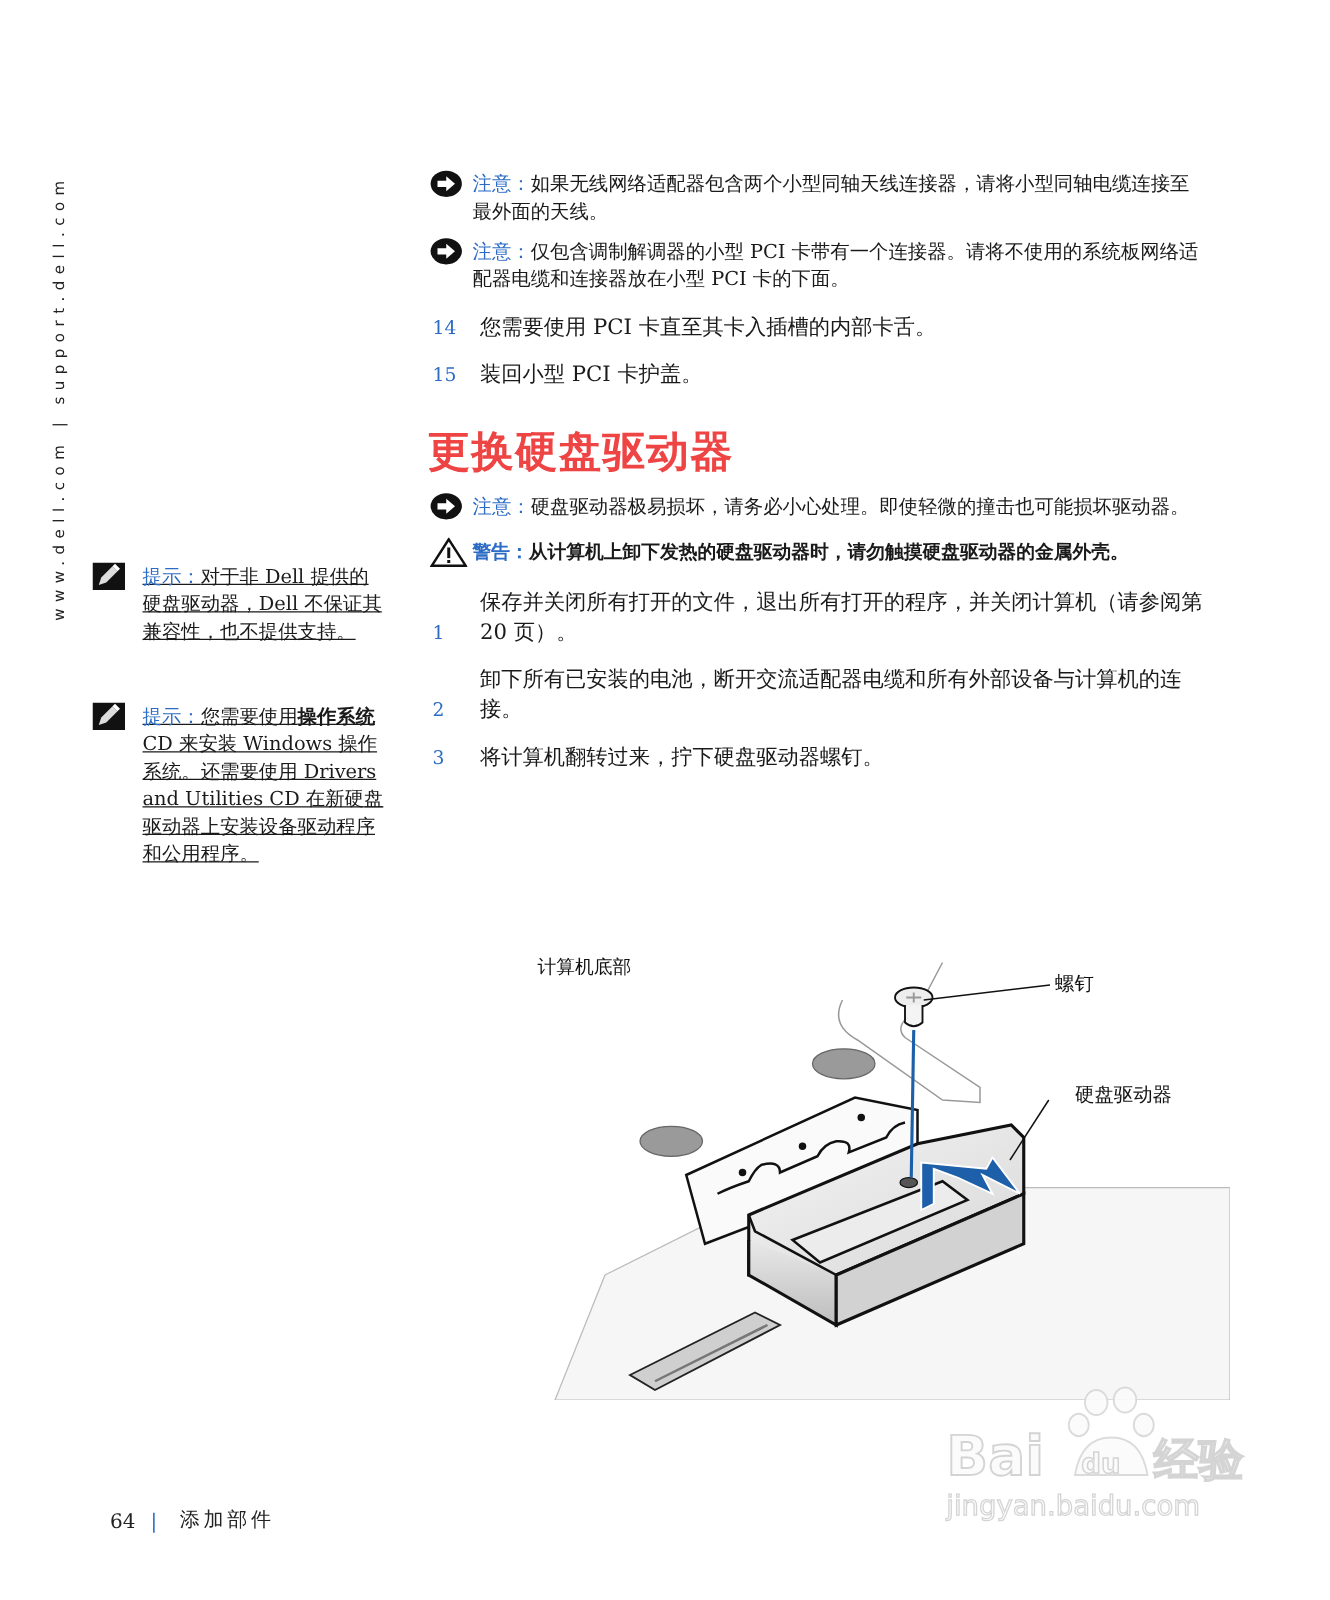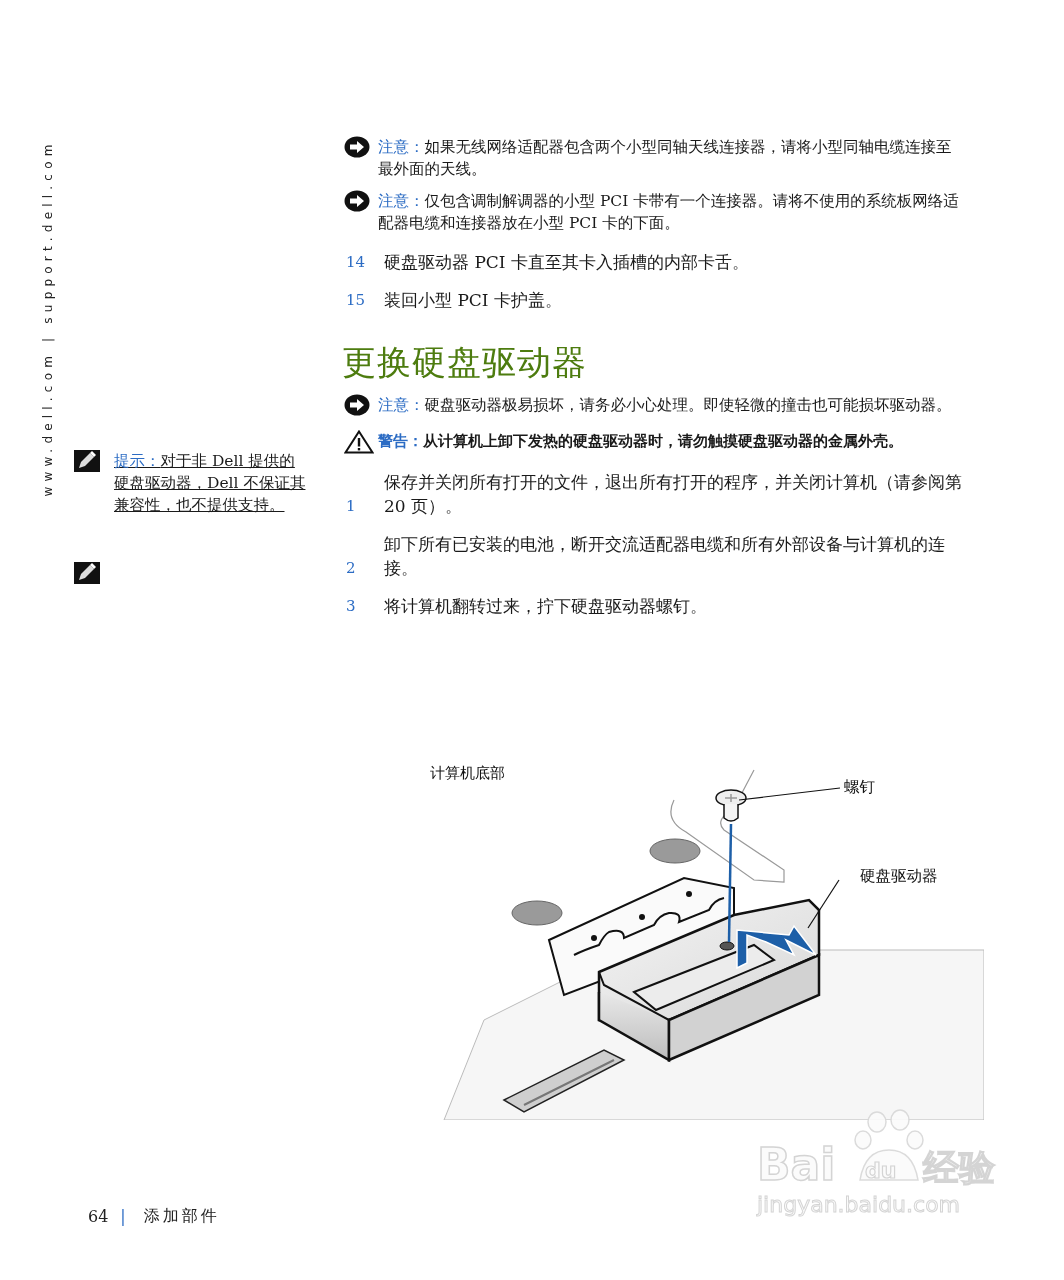--- a/index.html
+++ b/index.html
@@ -23,21 +23,21 @@
     .notice { display: flex; align-items: flex-start; margin-bottom: 10px; }
     .notice .ico { width: 34px; flex: 0 0 34px; height: 26px; position: relative; margin-left: 2px; }
     .notice .txt { font-size: 15.5px; line-height: 22px; flex: 1; }
     .lbl { color: #2c6cc4; }
     .warn-txt { font-family: "DejaVu Sans", "Liberation Sans", sans-serif; font-weight: bold; font-size: 15px; }
     .step { display: flex; align-items: flex-end; font-size: 17px; line-height: 24px; margin-bottom: 14px; }
     .step .num { width: 42px; flex: 0 0 42px; color: #2c6cc4; font-size: 15px; padding-left: 4px; box-sizing: border-box; }
     .step .stxt { flex: 1; }
     .section-title {
       font-family: "DejaVu Sans", "Liberation Sans", sans-serif;
-      color: #4d7c0f; font-size: 34px; font-weight: normal;
+      color: #ef4444; font-size: 34px; font-weight: bold;
       margin: 28px 0 10px 0; line-height: 44px; letter-spacing: 1px;
     }
     .tips { position: absolute; left: 74px; top: 450px; width: 236px; }
     .tip { display: flex; align-items: flex-start; margin-bottom: 46px; text-decoration: underline; }
     .tip .ico { width: 40px; flex: 0 0 40px; position: relative; height: 26px; }
     .tip .txt { font-size: 15.5px; line-height: 22px; flex: 1; }
     .tip .bold { font-weight: bold; }
     .figure { position: absolute; left: 376px; top: 760px; width: 560px; height: 360px; margin-left: 48px; }
     .fig-caption {
       position: absolute; left: 6px; top: 4px;
@@ -78,21 +78,21 @@
           <ellipse cx="13" cy="11" rx="12.5" ry="10.5" fill="#111"></ellipse>
           <path d="M6 8.5h7V5l7 6-7 6v-3.5H6z" fill="#fff"></path>
         </svg>
     </div>
     <div class="txt"><span class="lbl">注意：</span><span>仅包含调制解调器的小型 PCI 卡带有一个连接器。请将不使用的系统板网络适配器电缆和连接器放在小型 PCI 卡的下面。</span></div>
   </div>
 
   <div style="height:6px"></div>
   <div class="step">
     <span class="num">14</span>
-    <span class="stxt">硬盘驱动器 PCI 卡直至其卡入插槽的内部卡舌。</span>
+    <span class="stxt">您需要使用 PCI 卡直至其卡入插槽的内部卡舌。</span>
   </div>
   <div class="step">
     <span class="num">15</span>
     <span class="stxt">装回小型 PCI 卡护盖。</span>
   </div>
 
   <h1 class="section-title">更换硬盘驱动器</h1>
 
   <div class="notice">
     <div class="ico">
@@ -141,20 +141,21 @@
     <div class="txt"><span class="lbl">提示：</span><span>对于非 Dell 提供的硬盘驱动器，Dell 不保证其兼容性，也不提供支持。</span></div>
   </div>
   <div class="tip">
     <div class="ico">
       <svg width="26" height="22" viewBox="0 0 26 22">
           <rect width="26" height="22" fill="#111"></rect>
           <path d="M5 18l2-6 9-9 4 4-9 9z" fill="#ddd"></path>
           <path d="M16 3l4 4 2-2-4-4z" fill="#fff"></path>
         </svg>
     </div>
+    <div class="txt"><span class="lbl">提示：</span><span>您需要使用</span><span class="bold">操作系统</span><span> CD 来安装 Windows 操作系统。还需要使用 Drivers and Utilities CD 在新硬盘驱动器上安装设备驱动程序和公用程序。</span></div>
   </div>
 </div>
 
 <div class="figure">
   <span class="fig-caption">计算机底部</span>
   <svg width="560" height="360" viewBox="0 0 560 360" style="position:absolute;left:0;top:0">
     <defs>
       <linearGradient id="g1" x1="0" y1="0" x2="1" y2="1">
           <stop offset="0" stop-color="#f4f4f4"></stop>
           <stop offset="1" stop-color="#d8d8d8"></stop>

